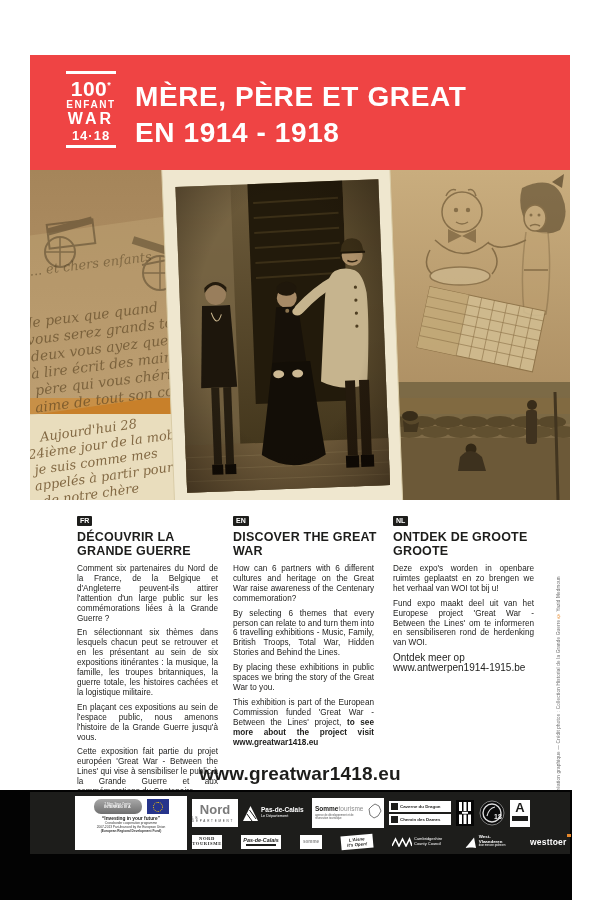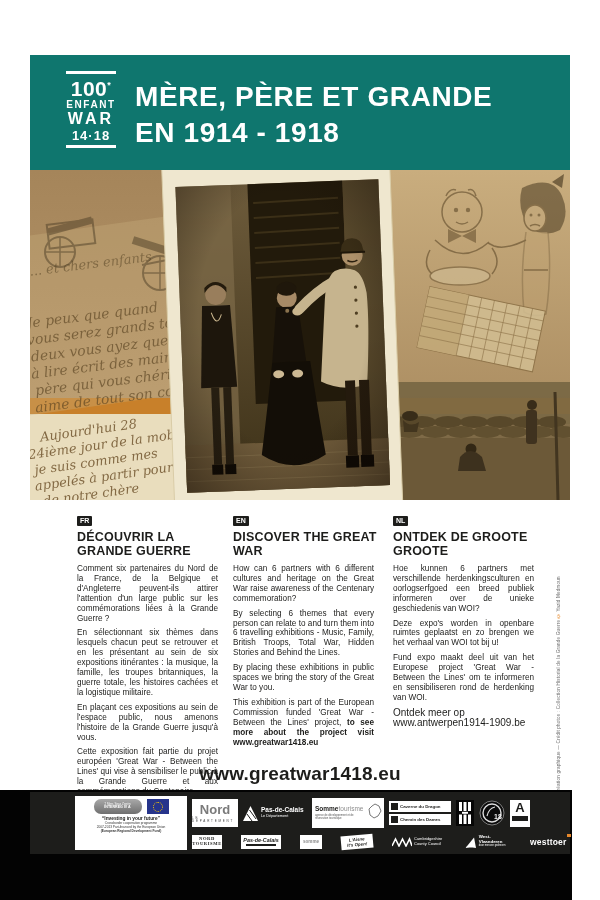--- a/index.html
+++ b/index.html
@@ -1,21 +1,21 @@
 <!DOCTYPE html>
 <html><head>
 <meta charset="utf-8">
 <style>
   html,body{margin:0;padding:0;}
   body{
     width:600px;height:900px;background:#ffffff;position:relative;overflow:hidden;
     font-family:"Liberation Sans", sans-serif;color:#1d1d1b;
   }
   
-  .header{position:absolute;left:30px;top:55px;width:540px;height:115px;background:#0f766e;}
+  .header{position:absolute;left:30px;top:55px;width:540px;height:115px;background:#ef4444;}
   .logo{position:absolute;left:36px;top:14px;width:50px;text-align:center;color:#fff;line-height:1;}
   .logo .rule{height:3px;background:#fff;margin:2px 0;}
   .logo .l1{font-size:21px;font-weight:800;letter-spacing:.5px;padding-top:2px;}
   .logo .l1 sup{font-size:9px;vertical-align:8px;}
   .logo .l2{font-size:10px;font-weight:800;letter-spacing:1.6px;margin-top:1px;}
   .logo .l3{font-size:16px;font-weight:800;letter-spacing:3px;margin-top:1px;}
   .logo .l4{font-size:13px;font-weight:800;letter-spacing:1px;margin:2px 0 3px;}
   .title{position:absolute;left:105px;top:24px;color:#fff;font-weight:800;font-size:28px;line-height:36px;letter-spacing:.6px;}
   
   .collage{position:absolute;left:30px;top:170px;width:540px;height:330px;overflow:hidden;background:#ab8b5d;}
@@ -94,21 +94,21 @@
 <div class="header">
   <div class="logo">
     <div class="rule"></div>
     <div class="l1"><span>100</span><sup>*</sup></div>
     <div class="l2">ENFANT</div>
     <div class="l3">WAR</div>
     <div class="l4">14·18</div>
     <div class="rule"></div>
   </div>
   <div class="title">
-    <div>MÈRE, PÈRE ET GRANDE</div>
+    <div>MÈRE, PÈRE ET GREAT</div>
     <div>EN 1914 - 1918</div>
   </div>
 </div>
 
 <div class="collage">
 <svg width="540" height="330" viewBox="0 0 540 330">
   <defs>
     <linearGradient id="gTop" x1="0" y1="0" x2="0" y2="1">
       <stop offset="0" stop-color="#a5855a"></stop>
           <stop offset="1" stop-color="#b5956a"></stop>
@@ -329,26 +329,25 @@
   <h2>DISCOVER THE GREAT WAR</h2>
   <p>How can 6 partners with 6 different cultures and heritage on the Great War raise awareness of the Centenary commemoration?</p>
   <p>By selecting 6 themes that every person can relate to and turn them into 6 travelling exhibitions - Music, Family, British Troops, Total War, Hidden Stories and Behind the Lines.</p>
   <p>By placing these exhibitions in public spaces we bring the story of the Great War to you.</p>
   <p><span>This exhibition is part of the European Commission funded 'Great War - Between the Lines' project, </span><strong>to see more about the project visit www.greatwar1418.eu</strong></p>
 </div>
 
 <div class="col col-nl">
   <span class="badge">NL</span>
   <h2>ONTDEK DE GROOTE GROOTE</h2>
-  <p>Hoe kunnen 6 partners met verschillende herdenkingsculturen en oorlogserfgoed een breed publiek informeren over de unieke geschiedenis van WOI?</p>
   <p>Deze expo's worden in openbare ruimtes geplaatst en zo brengen we het verhaal van WOI tot bij u!</p>
   <p>Fund expo maakt deel uit van het Europese project 'Great War - Between the Lines' om te informeren en sensibiliseren rond de herdenking van WOI.</p>
   <div class="cta">
     <div>Ontdek meer op</div>
-    <div>www.antwerpen1914-1909.be</div>
+    <div>www.antwerpen1914-1915.be</div>
   </div>
 </div>
 
 <div class="credits">
   <span>Création graphique — Crédit photos : Collection Historial de la Grande Guerre</span>
   <span class="mark">©</span>
   <span>Yazid Medmoun</span>
 </div>
 
 <div class="url-banner">www.greatwar1418.eu</div>

